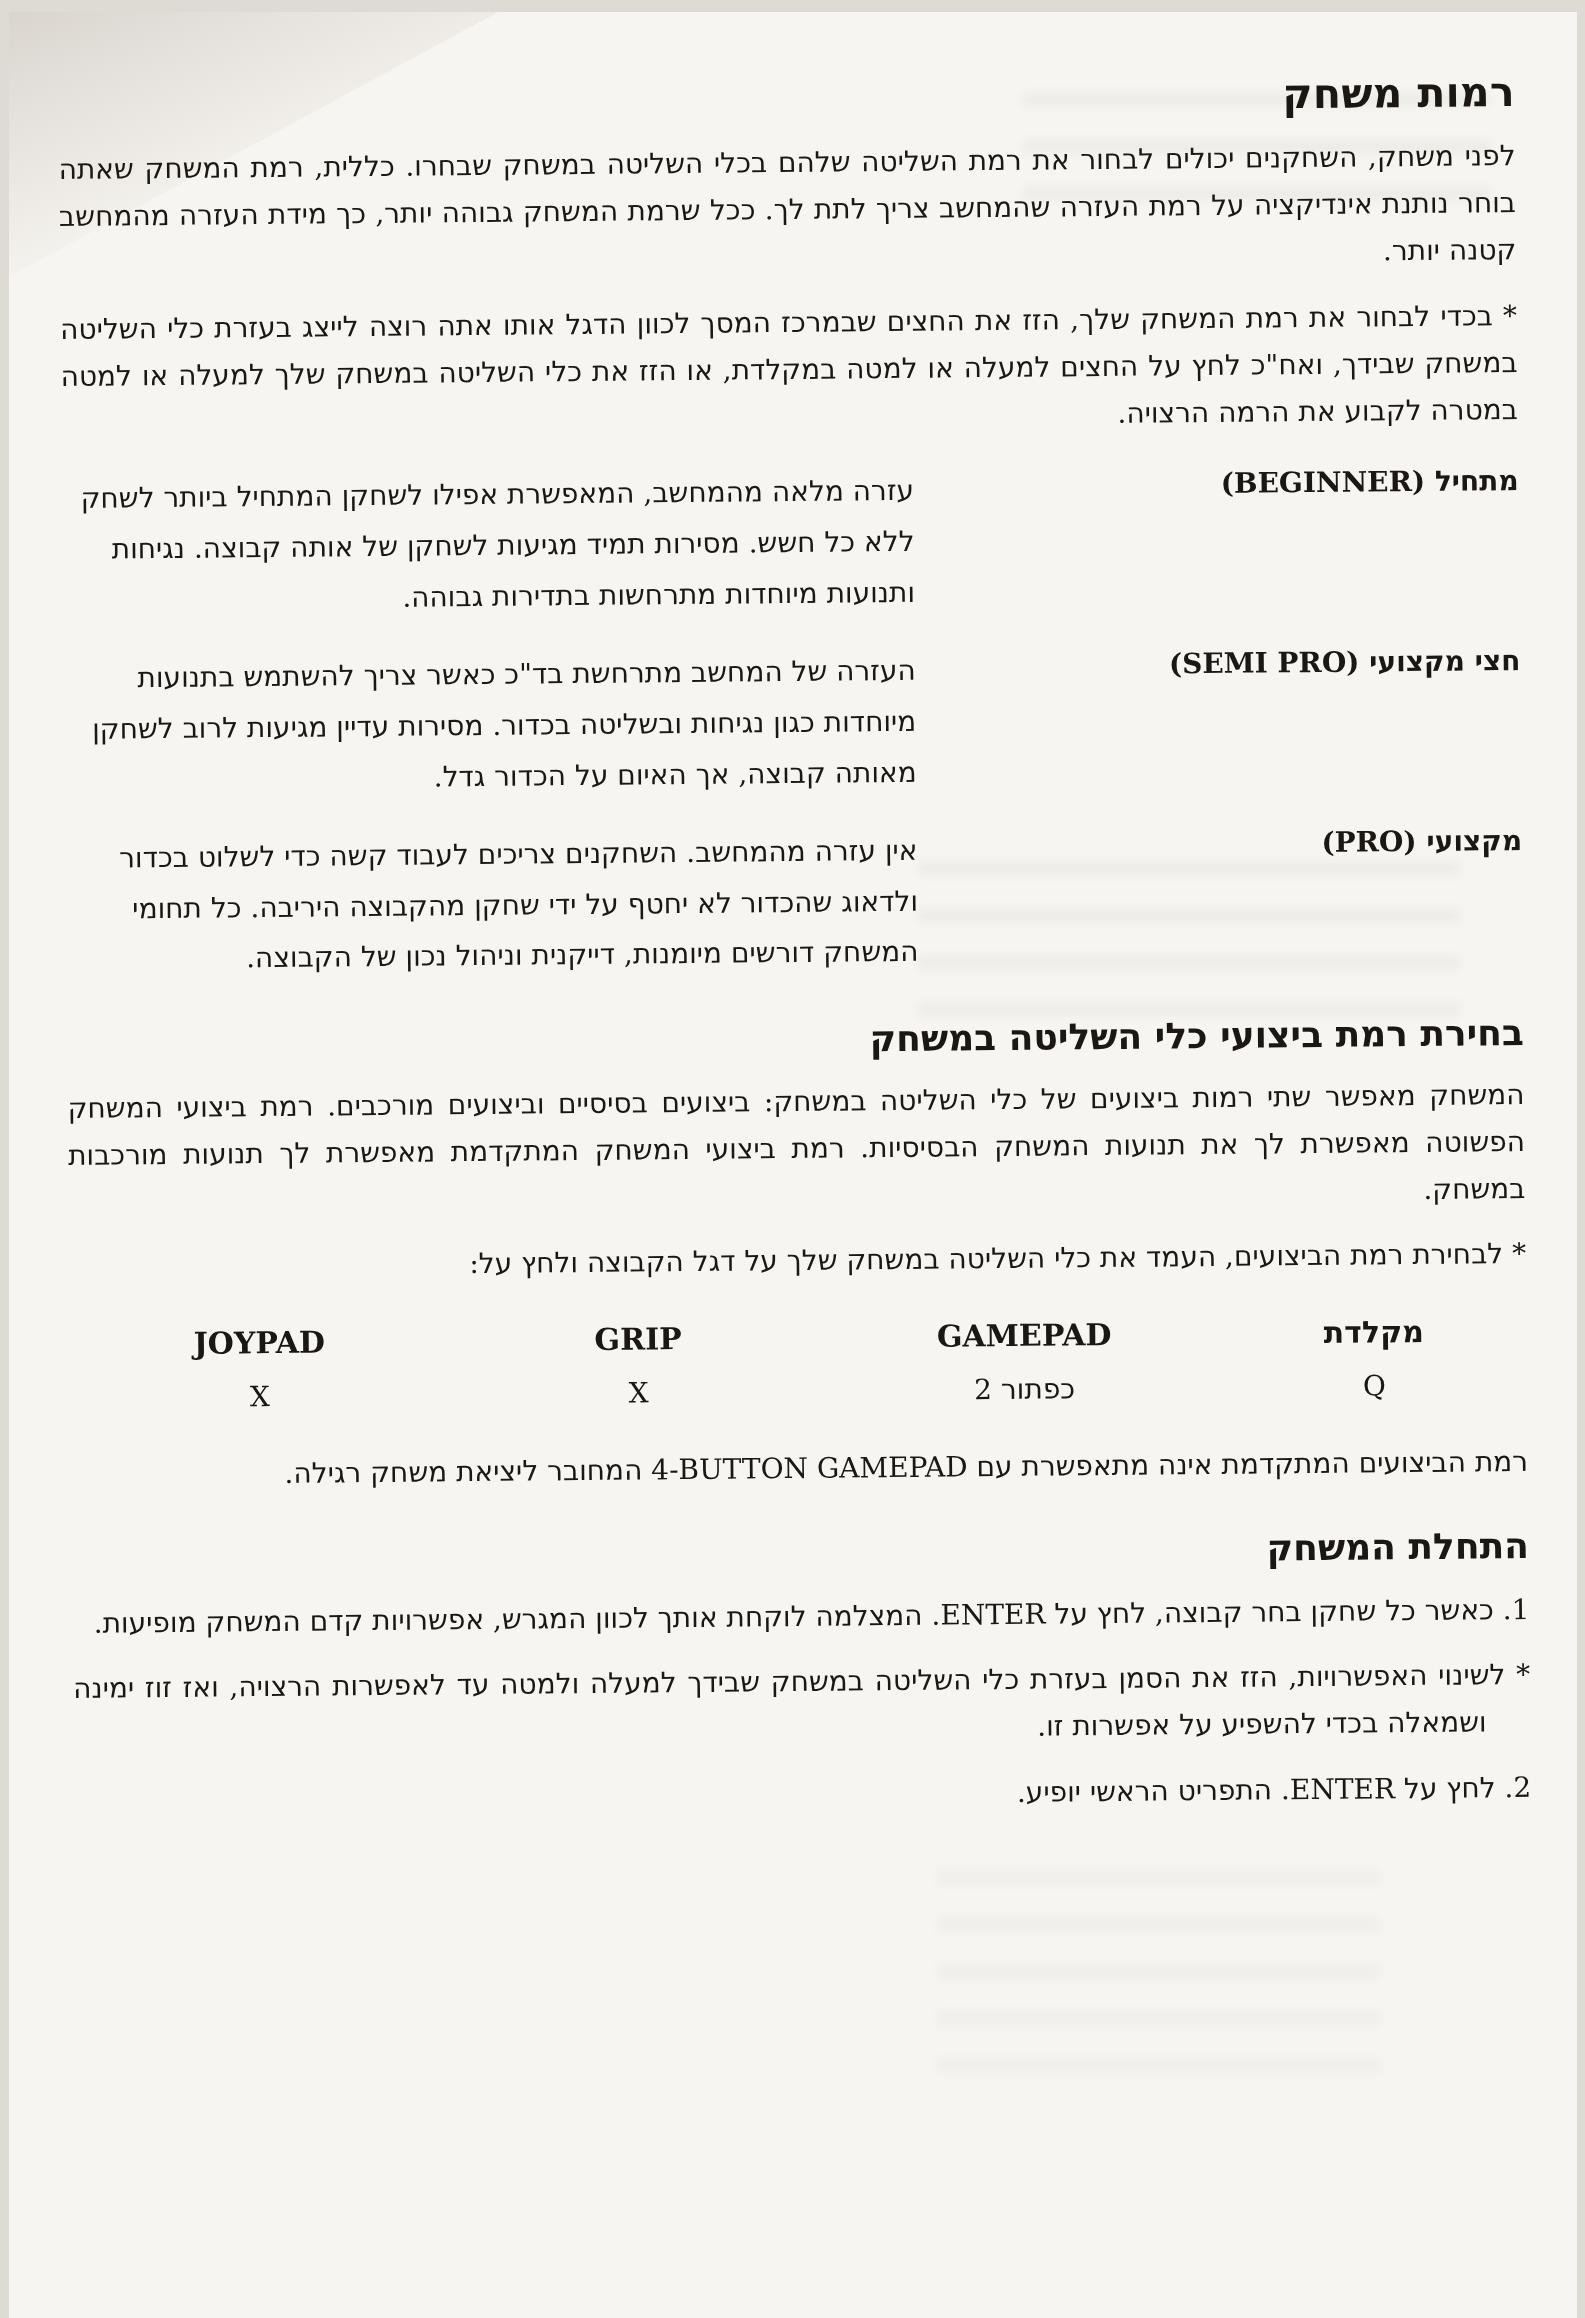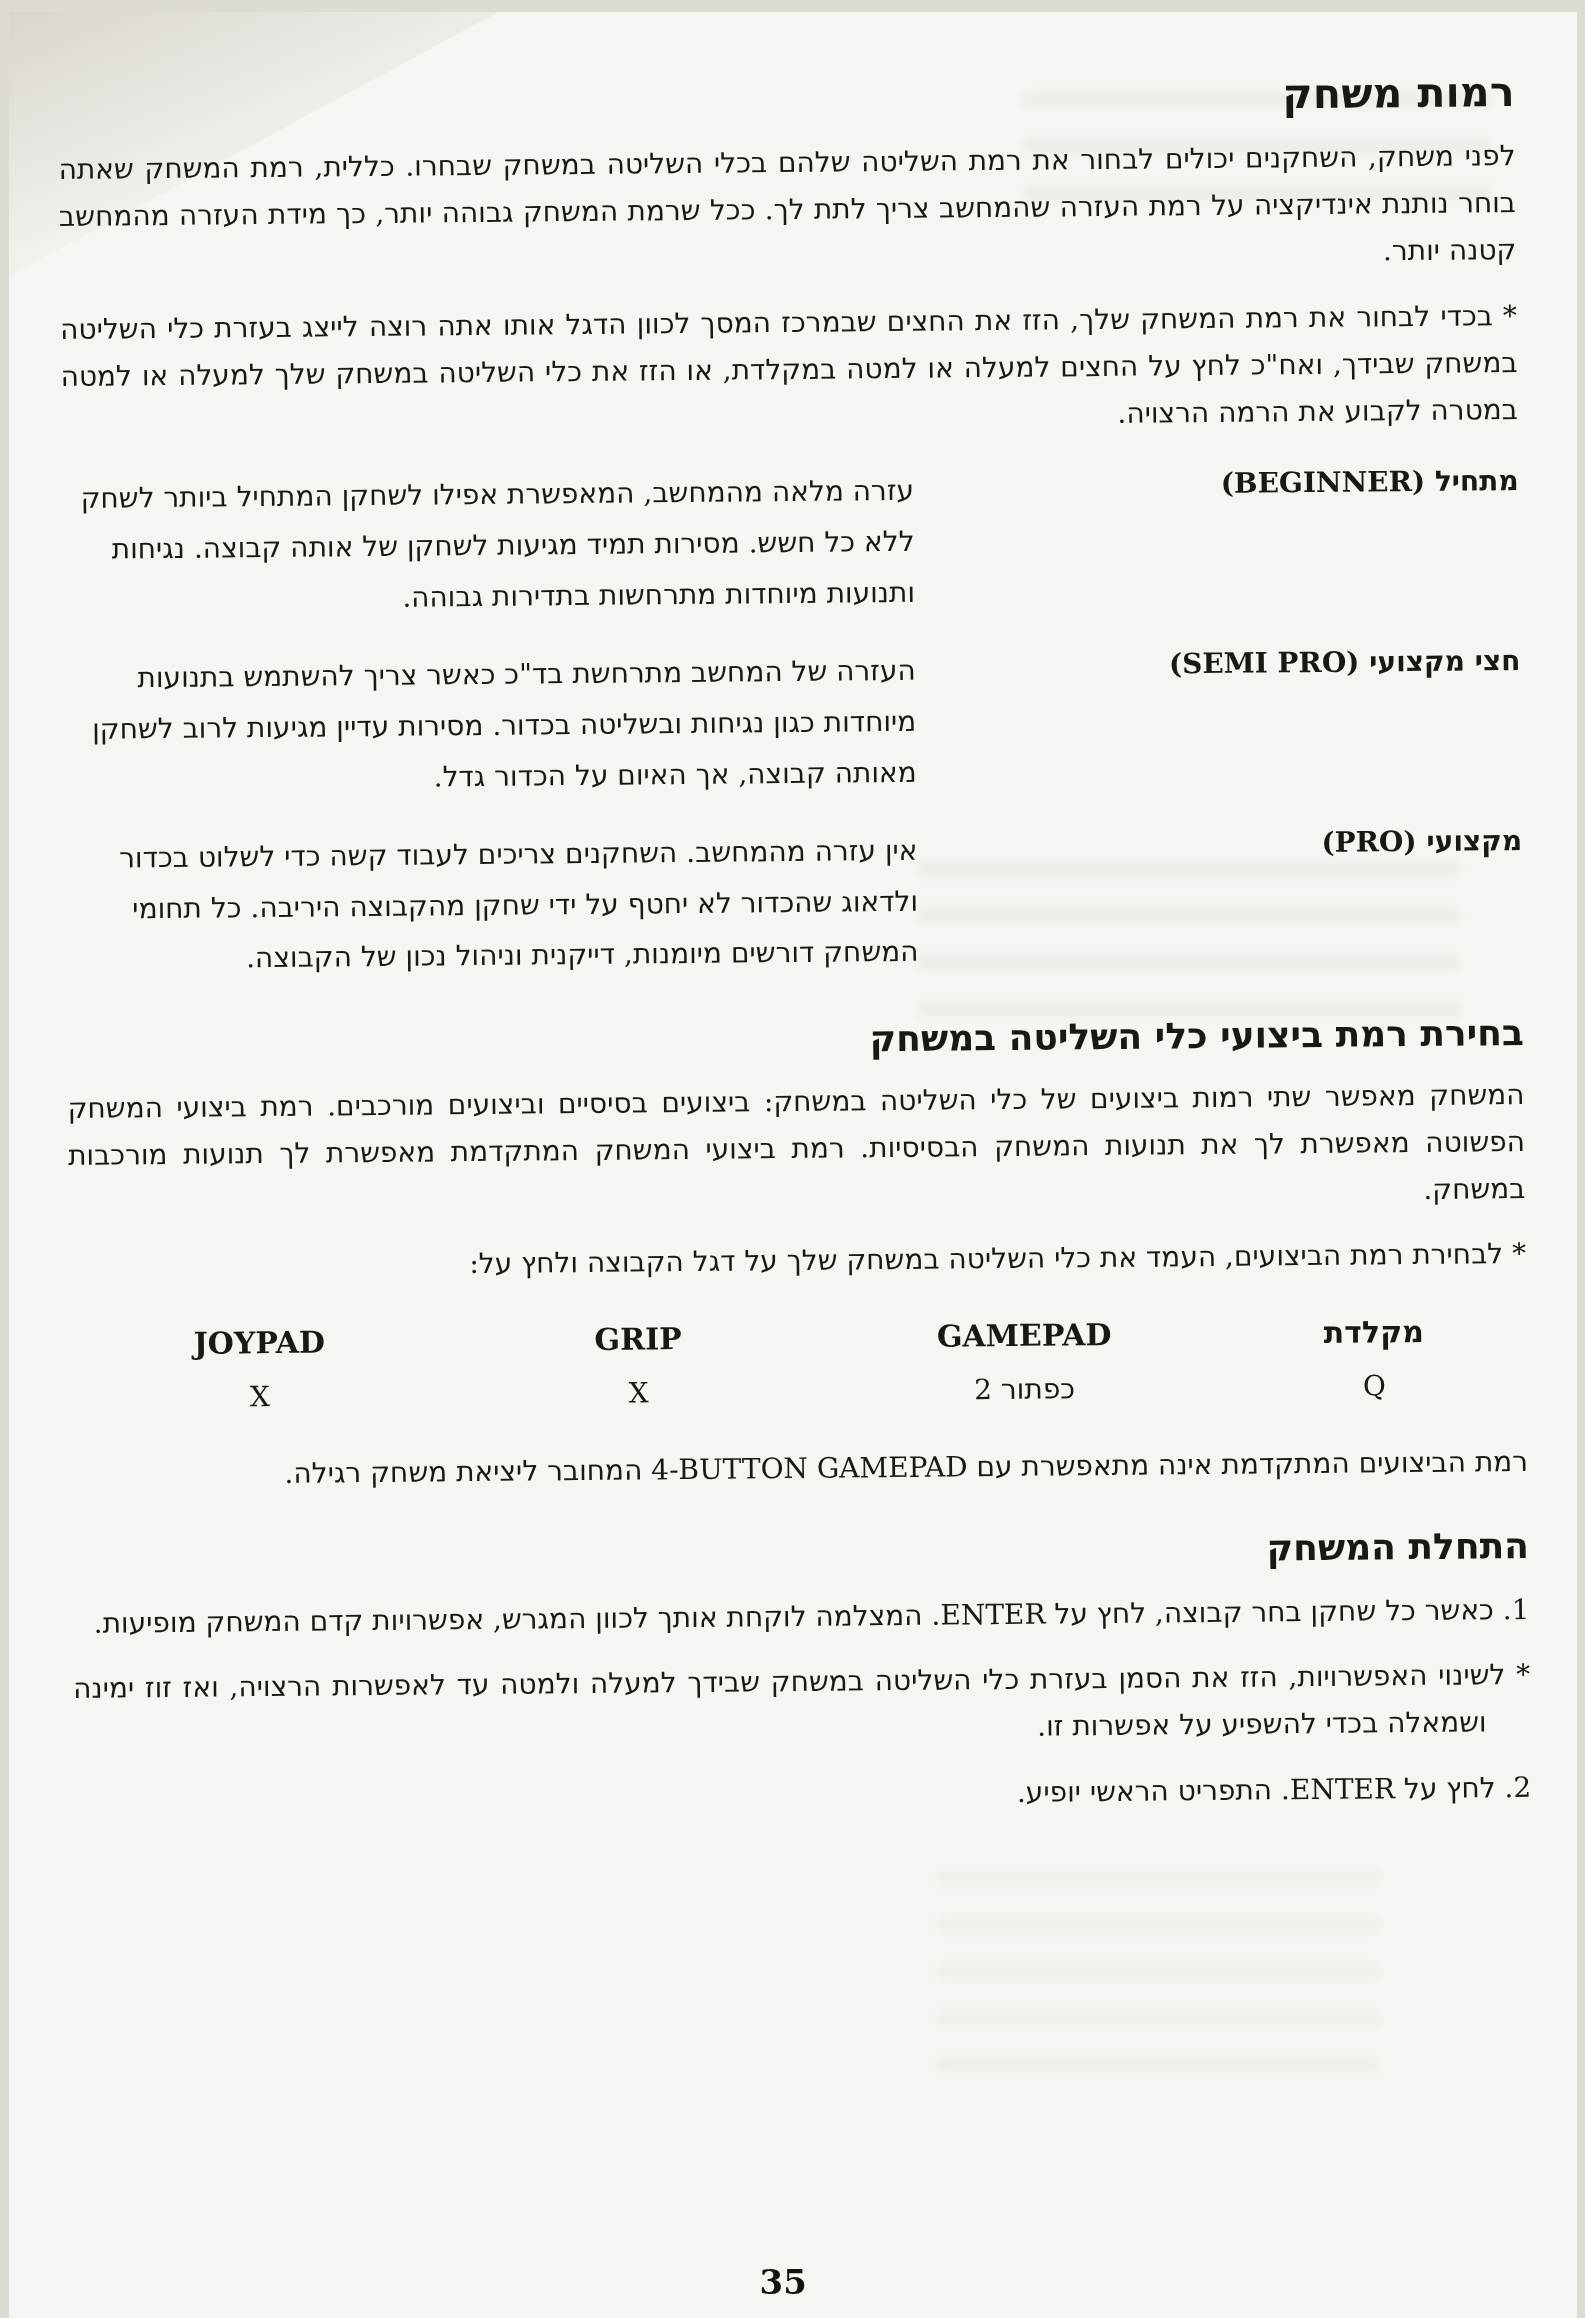--- a/index.html
+++ b/index.html
@@ -119,15 +119,14 @@
     <h2>התחלת המשחק</h2>
 
     <p class="step hang">1. כאשר כל שחקן בחר קבוצה, לחץ על ENTER. המצלמה לוקחת אותך לכוון המגרש, אפשרויות קדם המשחק מופיעות.</p>
 
     <p class="bullet hang">* לשינוי האפשרויות, הזז את הסמן בעזרת כלי השליטה במשחק שבידך למעלה ולמטה עד לאפשרות הרצויה, ואז זוז ימינה ושמאלה בכדי להשפיע על אפשרות זו.</p>
 
     <p class="step hang">2. לחץ על ENTER. התפריט הראשי יופיע.</p>
 
   </div>
 
-  <div class="page-number">35</div>
 </div>
 
 
 </body></html>

